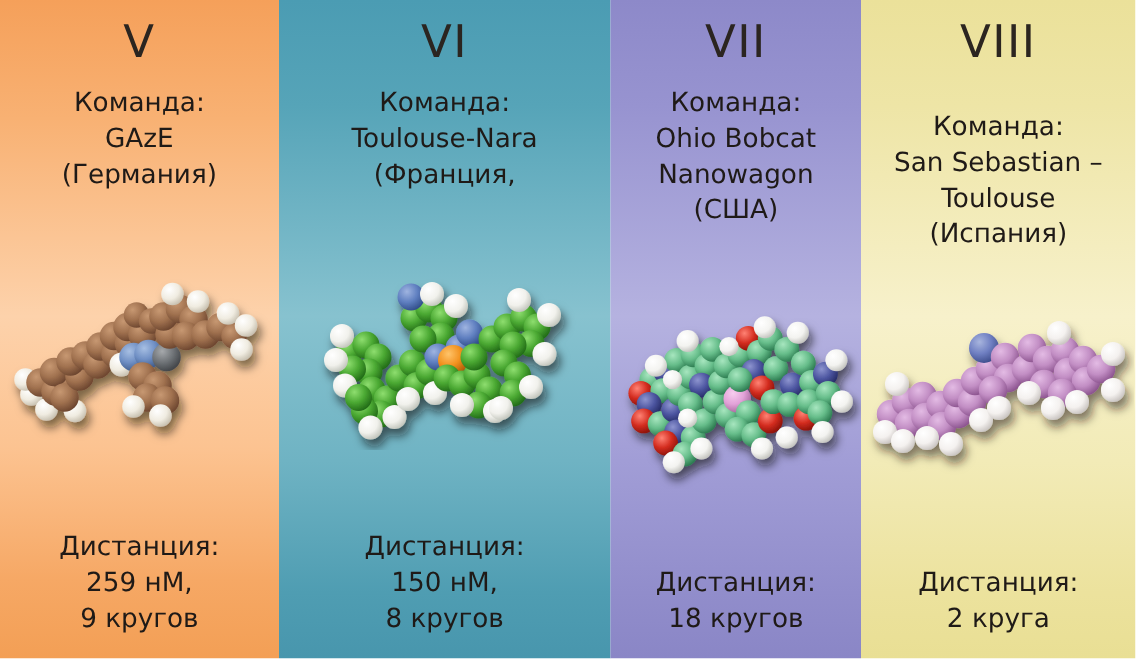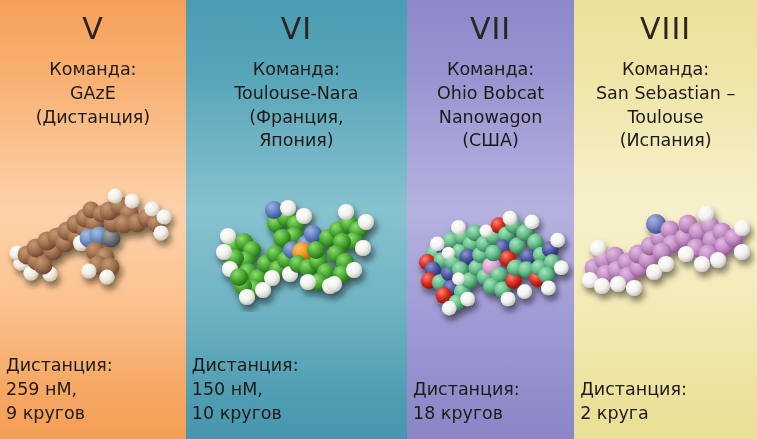--- a/index.html
+++ b/index.html
@@ -17,21 +17,21 @@
   .panel{
     position:relative;
     height:439px;
     display:flex; flex-direction:column;
     align-items:center;
     overflow:hidden;
   }
   .panel.p0{ width:189px; }
   .panel.p1{ width:225px; }
   .panel.p2{ width:170px; }
-  .panel.p3{ width:186px; }
+  .panel.p3{ width:186px;gap:16px; }
 
   
   .p0{ background:linear-gradient(to bottom,#f5a05a 0%,#f8b173 18%,#fdd2ab 48%,#fcc391 68%,#f6a865 88%,#f39f55 100%); }
   .p1{ background:linear-gradient(to bottom,#4b9cb3 0%,#56a4b8 16%,#87c2cf 48%,#6fb3c3 70%,#4f9db2 90%,#4896ad 100%); }
   .p2{ background:linear-gradient(to bottom,#8d89c9 0%,#9793d0 16%,#b5b2e0 48%,#a19dd6 70%,#918dcb 90%,#8a86c6 100%); }
   .p3{ background:linear-gradient(to bottom,#ebe19a 0%,#eee5a6 16%,#f7f1cb 48%,#f2ebb7 70%,#ece29d 90%,#e9df94 100%); }
 
   .roman{
     font-size:30px;
     font-weight:400;
@@ -56,40 +56,40 @@
     position:relative;
     flex:1 1 auto;
     width:100%;
     display:flex;
     align-items:center;
     justify-content:center;
   }
   .mol-svg{ display:block; }
 
   .dist-block{
-    text-align:left;
+    text-align:center;
     font-size:17.5px;
     line-height:1.38;
     color:#1f1a17;
     width:100%;
     padding:0 6px 14px 6px;
   }
   .dist-block .ln{ display:block; white-space:nowrap; }
 </style>
 </head>
 <body>
 
 <div id="board">
 
   <div class="panel p0">
     <div class="roman">V</div>
     <div class="team-block">
       <span class="ln">Команда:</span>
       <span class="ln">GAzE</span>
-      <span class="ln">(Дистанция)</span>
+      <span class="ln">(Германия)</span>
     </div>
     <div class="mol-wrap">
       <svg class="mol-svg" width="180" height="120" viewBox="0 0 180 120">
         <defs>
           <radialGradient id="c1" cx="35%" cy="30%" r="72%">
             <stop offset="0%" stop-color="#c79872"></stop>
               <stop offset="55%" stop-color="#a0714f"></stop>
               <stop offset="100%" stop-color="#6e4730"></stop>
           </radialGradient>
           <radialGradient id="h1" cx="35%" cy="30%" r="72%">
@@ -166,21 +166,20 @@
       <span class="ln">9 кругов</span>
     </div>
   </div>
 
   <div class="panel p1">
     <div class="roman">VI</div>
     <div class="team-block">
       <span class="ln">Команда:</span>
       <span class="ln">Toulouse-Nara</span>
       <span class="ln">(Франция,</span>
-      <span class="ln">Япония)</span>
     </div>
     <div class="mol-wrap">
       <svg class="mol-svg" width="180" height="118" viewBox="0 0 180 118">
         <defs>
           <radialGradient id="c2" cx="35%" cy="30%" r="72%">
             <stop offset="0%" stop-color="#8ede6f"></stop>
               <stop offset="55%" stop-color="#4aa832"></stop>
               <stop offset="100%" stop-color="#236d18"></stop>
           </radialGradient>
           <radialGradient id="h2" cx="35%" cy="30%" r="72%">
@@ -257,21 +256,21 @@
           <circle cx="139" cy="68" r="9" fill="url(#c2)"></circle>
           <circle cx="136" cy="80" r="9" fill="url(#c2)"></circle>
           <circle cx="128" cy="90" r="8" fill="url(#h2)"></circle>
           <circle cx="148" cy="76" r="8" fill="url(#h2)"></circle>
         </g>
       </svg>
     </div>
     <div class="dist-block">
       <span class="ln">Дистанция:</span>
       <span class="ln">150 нМ,</span>
-      <span class="ln">10 кругов</span>
+      <span class="ln">8 кругов</span>
     </div>
   </div>
 
   <div class="panel p2">
     <div class="roman">VII</div>
     <div class="team-block">
       <span class="ln">Команда:</span>
       <span class="ln">Ohio Bobcat</span>
       <span class="ln">Nanowagon</span>
       <span class="ln">(США)</span>

